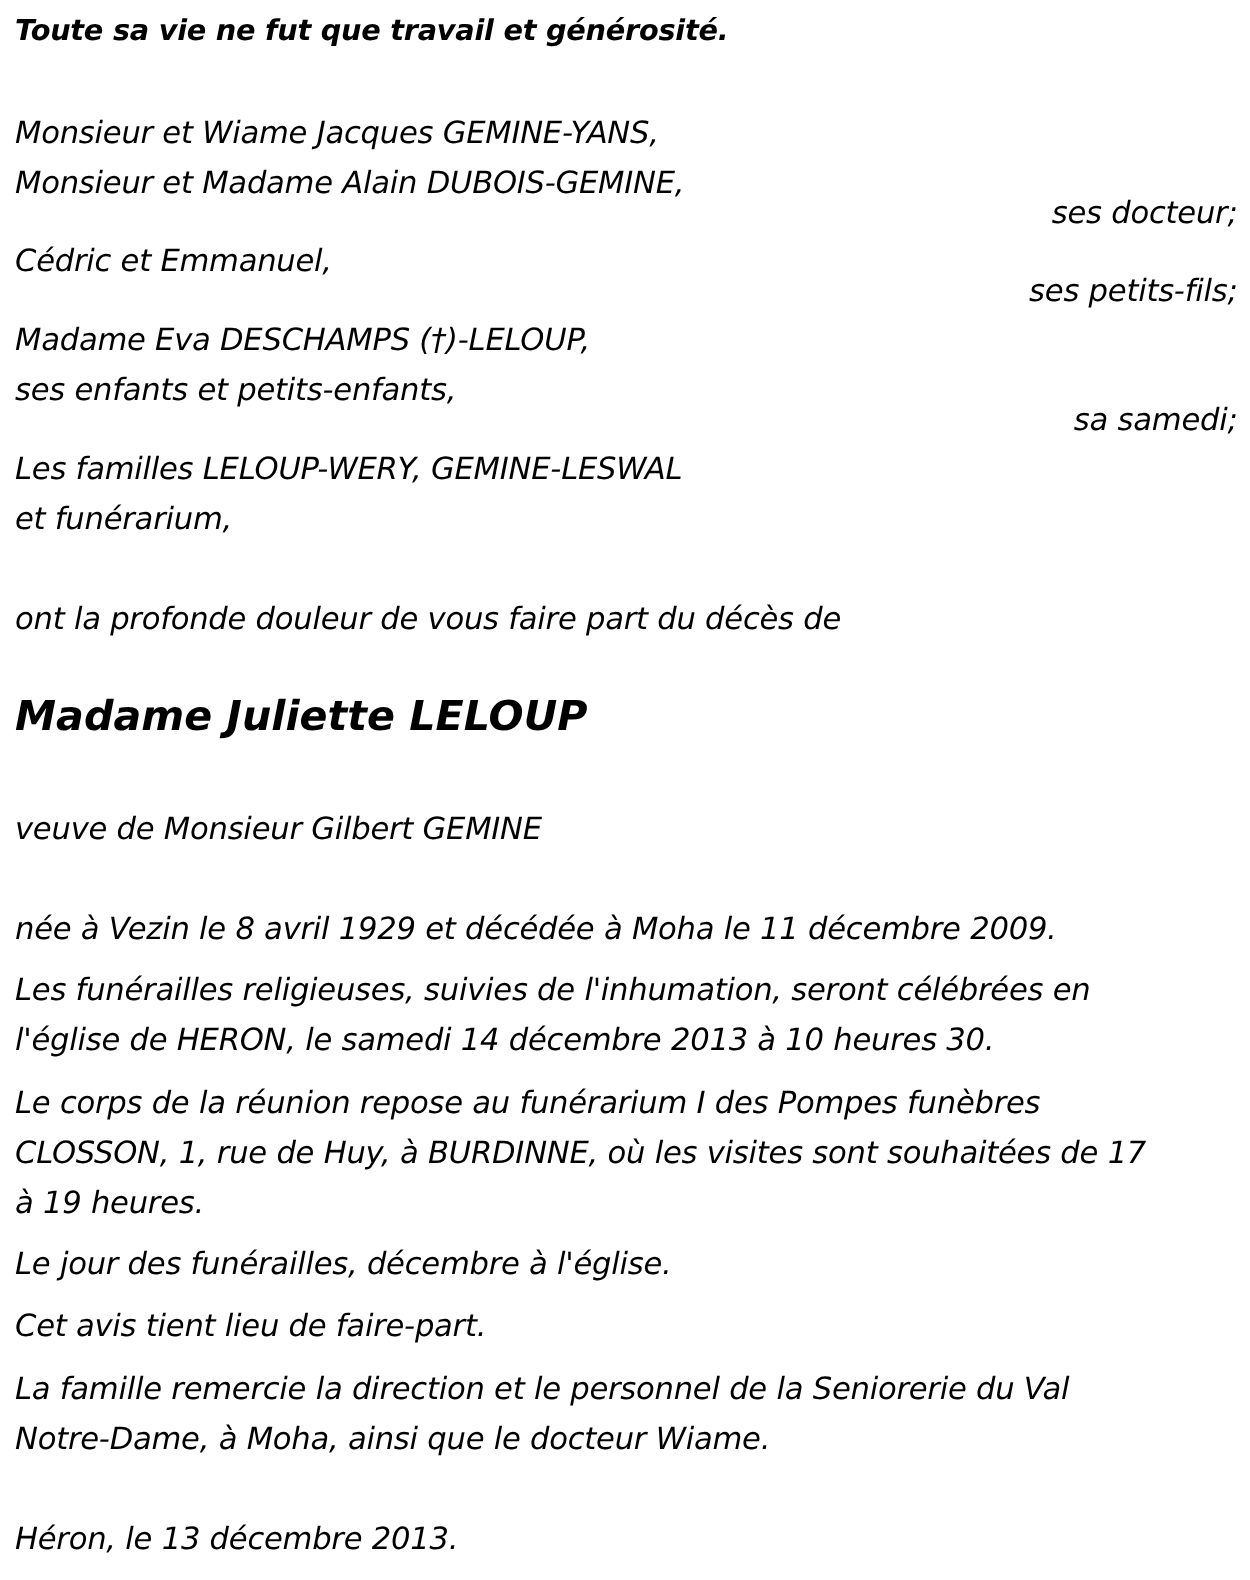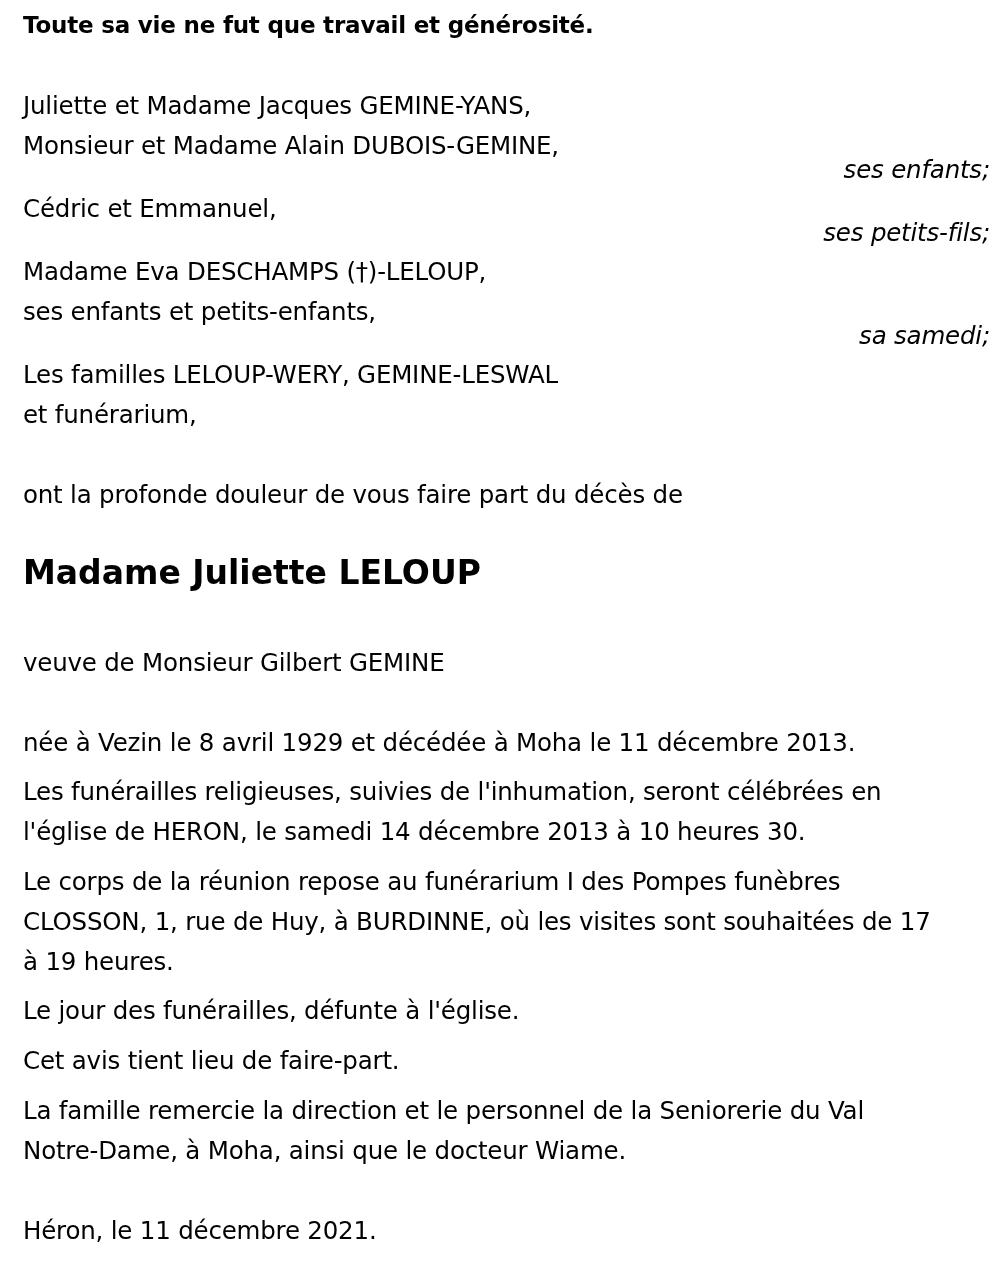--- a/index.html
+++ b/index.html
@@ -1,61 +1,61 @@
 <!DOCTYPE html>
 <html><head>
 <meta charset="utf-8">
 <style>
   html, body { margin: 0; padding: 0; background: #ffffff; }
   body {
     width: 1000px; height: 1264px; position: relative; overflow: hidden;
     font-family: "DejaVu Sans", sans-serif; color: #000;
     font-size: 24.5px; letter-spacing: -0.2px;
   }
-  .line { position: absolute; left: 23px; white-space: nowrap; line-height: 1; }
+  .line { position: absolute; left: 12px; white-space: nowrap; line-height: 1; font-style: italic; }
   .right { position: absolute; right: 10px; white-space: nowrap; font-style: italic; line-height: 1; }
   .name { font-weight: bold; font-size: 33px; letter-spacing: 0px; }
   .motto { font-weight: bold; font-size: 23px; }
 </style>
 </head>
 <body>
 
 <div>
   <div class="line motto" style="top:14px">Toute sa vie ne fut que travail et générosité.</div>
 
-  <div class="line" style="top:94px">Juliette et Madame Jacques GEMINE-YANS,</div>
+  <div class="line" style="top:94px">Monsieur et Wiame Jacques GEMINE-YANS,</div>
   <div class="line" style="top:134px">Monsieur et Madame Alain DUBOIS-GEMINE,</div>
-  <div class="right" style="top:158px">ses enfants;</div>
+  <div class="right" style="top:158px">ses docteur;</div>
 
   <div class="line" style="top:197px">Cédric et Emmanuel,</div>
   <div class="right" style="top:221px">ses petits-fils;</div>
 
   <div class="line" style="top:260px">Madame Eva DESCHAMPS (†)-LELOUP,</div>
   <div class="line" style="top:300px">ses enfants et petits-enfants,</div>
   <div class="right" style="top:324px">sa samedi;</div>
 
   <div class="line" style="top:363px">Les familles LELOUP-WERY, GEMINE-LESWAL</div>
   <div class="line" style="top:403px">et funérarium,</div>
 
   <div class="line" style="top:483px">ont la profonde douleur de vous faire part du décès de</div>
 
   <div class="line name" style="top:556px">Madame Juliette LELOUP</div>
 
   <div class="line" style="top:651px">veuve de Monsieur Gilbert GEMINE</div>
 
-  <div class="line" style="top:731px">née à Vezin le 8 avril 1929 et décédée à Moha le 11 décembre 2013.</div>
+  <div class="line" style="top:731px">née à Vezin le 8 avril 1929 et décédée à Moha le 11 décembre 2009.</div>
 
   <div class="line" style="top:780px">Les funérailles religieuses, suivies de l'inhumation, seront célébrées en</div>
   <div class="line" style="top:820px">l'église de HERON, le samedi 14 décembre 2013 à 10 heures 30.</div>
 
   <div class="line" style="top:870px">Le corps de la réunion repose au funérarium I des Pompes funèbres</div>
   <div class="line" style="top:910px">CLOSSON, 1, rue de Huy, à BURDINNE, où les visites sont souhaitées de 17</div>
   <div class="line" style="top:950px">à 19 heures.</div>
 
-  <div class="line" style="top:999px">Le jour des funérailles, défunte à l'église.</div>
+  <div class="line" style="top:999px">Le jour des funérailles, décembre à l'église.</div>
 
   <div class="line" style="top:1049px">Cet avis tient lieu de faire-part.</div>
 
   <div class="line" style="top:1099px">La famille remercie la direction et le personnel de la Seniorerie du Val</div>
   <div class="line" style="top:1139px">Notre-Dame, à Moha, ainsi que le docteur Wiame.</div>
 
-  <div class="line" style="top:1219px">Héron, le 11 décembre 2021.</div>
+  <div class="line" style="top:1219px">Héron, le 13 décembre 2013.</div>
 </div>
 
 </body></html>

